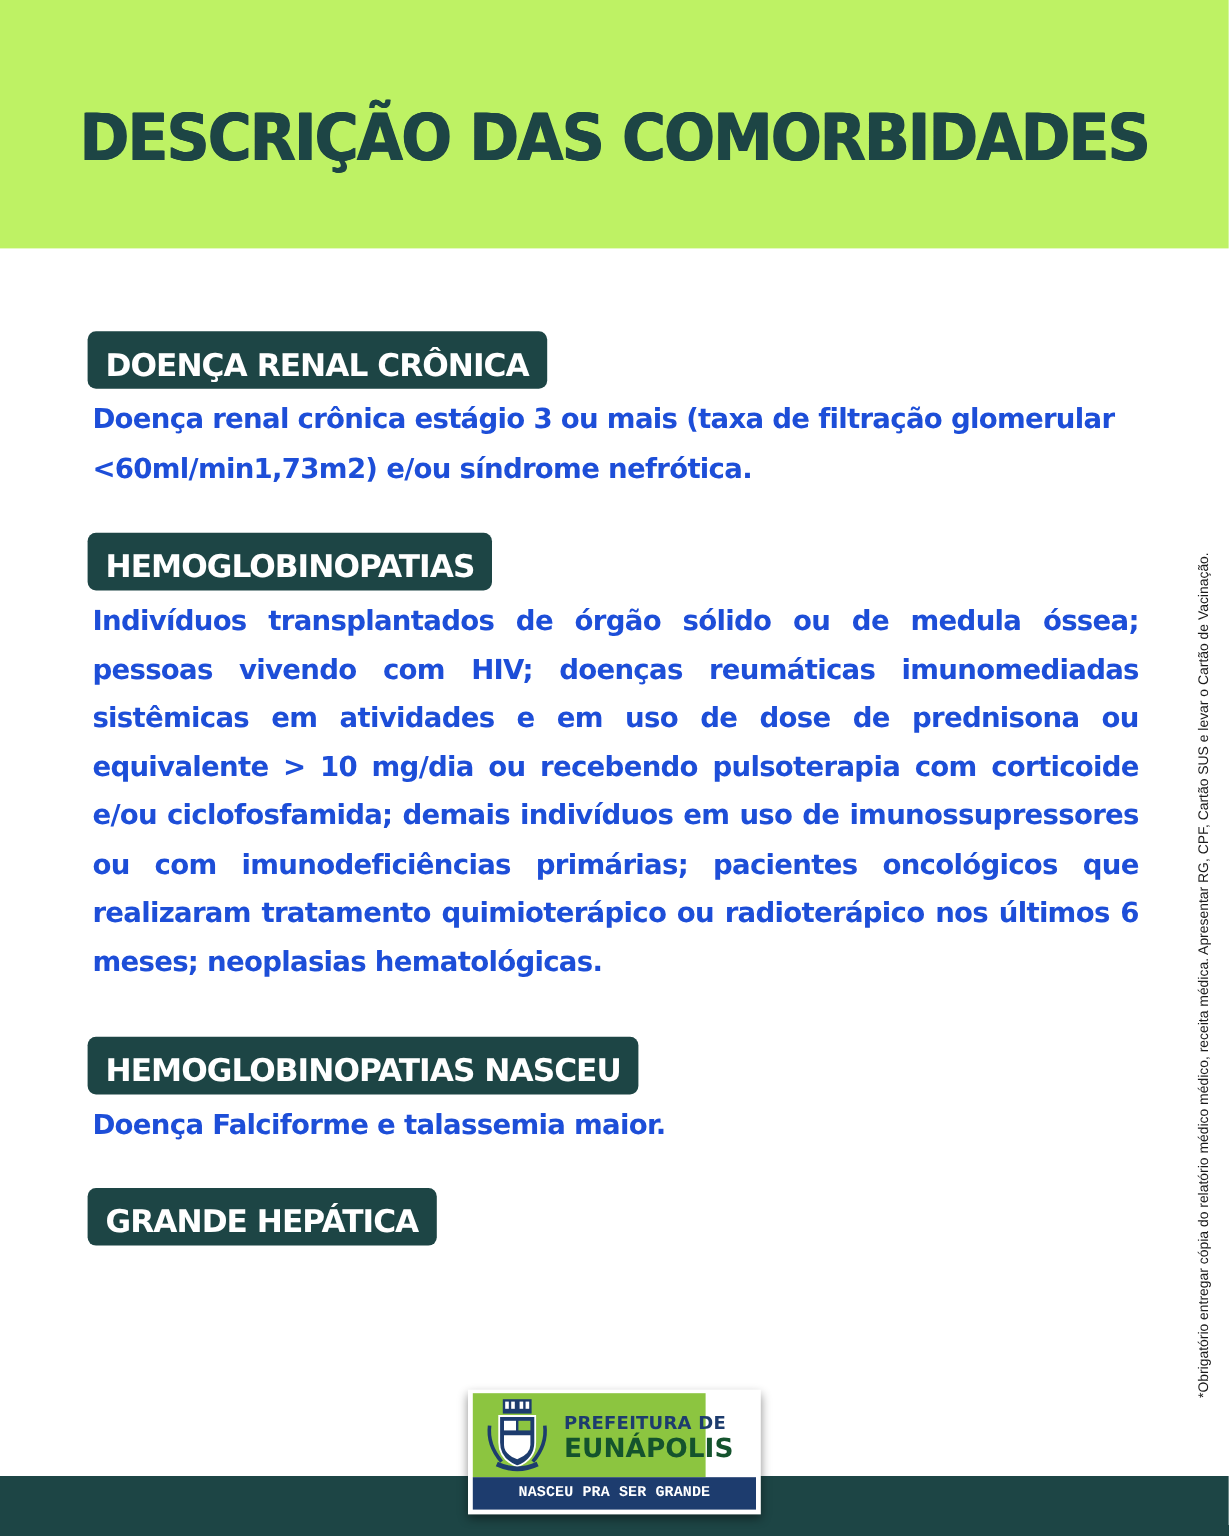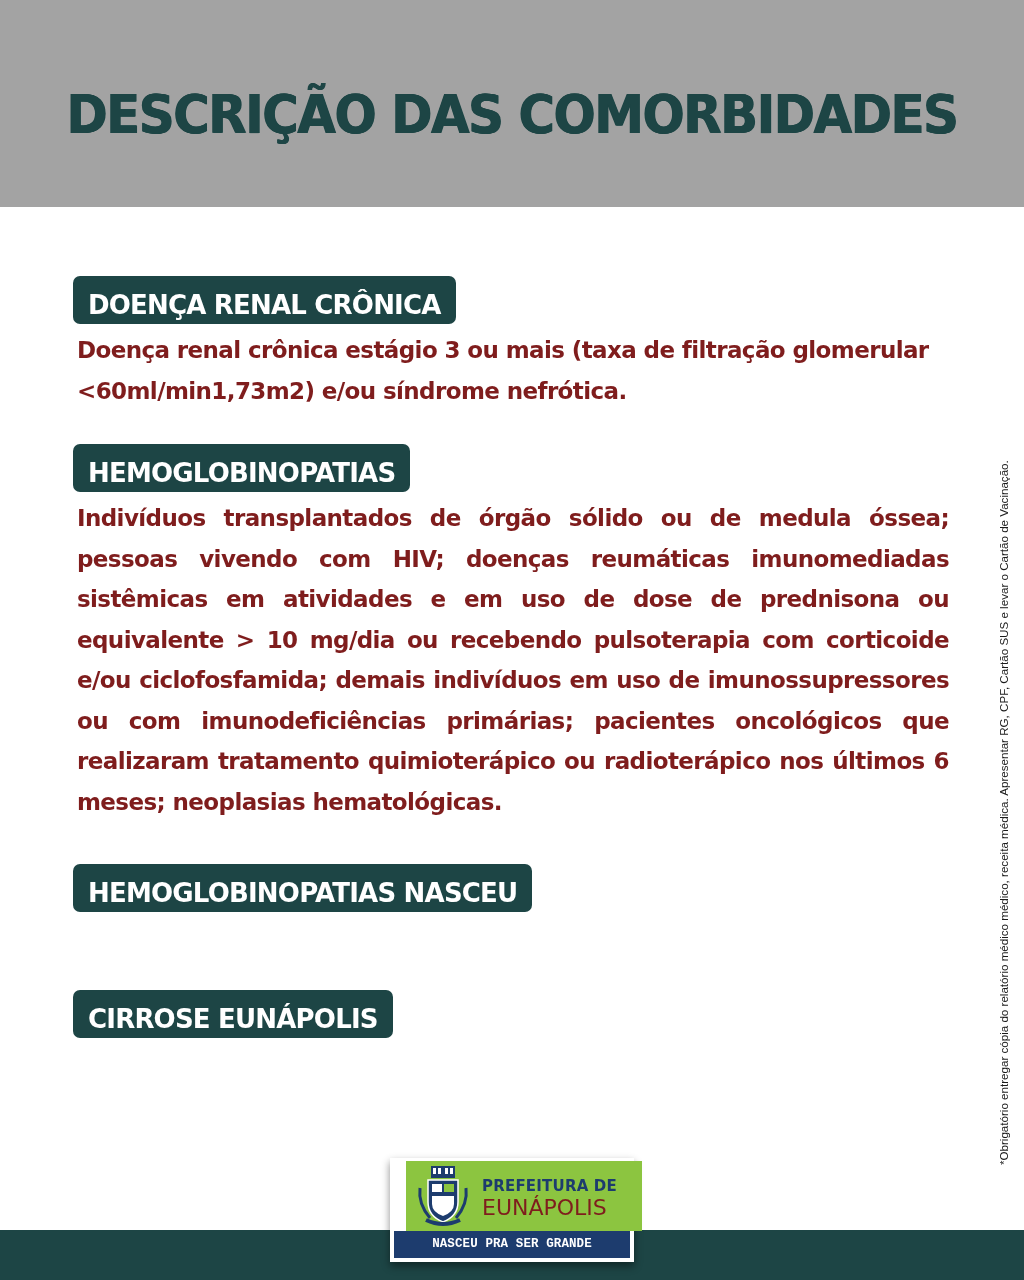--- a/index.html
+++ b/index.html
@@ -4,41 +4,41 @@
 <style>
   html, body { margin: 0; padding: 0; }
   body {
     width: 1024px; height: 1280px; position: relative; overflow: hidden;
     background: #ffffff;
     font-family: "Liberation Sans", "DejaVu Sans", sans-serif;
     color: #1d4545;
   }
   .header-band {
     position: absolute; left: 0; top: 0; width: 1024px; height: 207px;
-    background: #a3a3a3;
+    background: #bef264;
   }
   .page-title {
     position: absolute; left: 0; top: 80px; width: 1024px; text-align: center;
     font-family: "DejaVu Sans", sans-serif;
     font-weight: 900; font-size: 54px; letter-spacing: -1.5px;
     color: #1d4545; line-height: 70px;
     transform: scaleX(0.92);
     text-shadow: 0.6px 0 0 #1d4545, -0.6px 0 0 #1d4545;
   }
   .section { position: absolute; left: 73px; width: 876px; }
   .badge {
     display: inline-block; background: #1d4545; color: #ffffff;
     border-radius: 7px; padding: 0 15px;
     font-family: "DejaVu Sans", sans-serif; font-weight: bold;
     font-size: 26px; height: 48px; line-height: 58px; letter-spacing: -0.8px;
   }
   .desc {
     margin-top: 6px; margin-left: 4px;
     font-family: "DejaVu Sans", sans-serif; font-weight: bold;
-    font-size: 23px; line-height: 40.5px; color: #7f1d1d;
+    font-size: 23px; line-height: 40.5px; color: #1d4ed8;
     letter-spacing: -0.6px;
     text-align: justify;
   }
   .desc.left { text-align: left; }
   .side-note {
     position: absolute; left: 990px; top: 290px; width: 30px; height: 875px;
   }
   .side-note span {
     position: absolute; left: 0; top: 875px;
     transform-origin: 0 0; transform: rotate(-90deg);
@@ -48,33 +48,33 @@
   }
   .footer-band {
     position: absolute; left: 0; top: 1230px; width: 1024px; height: 50px;
     background: #1d4545;
   }
   .logo {
     position: absolute; left: 390px; top: 1158px; width: 244px; height: 104px;
     background: #ffffff; box-shadow: 0 4px 8px rgba(0,0,0,0.45);
   }
   .logo-top {
-    position: absolute; left: 16px; top: 3px; width: 236px; height: 70px;
+    position: absolute; left: 4px; top: 3px; width: 194px; height: 70px;
     background: #8cc540;
   }
   .crest { position: absolute; left: 8px; top: 3px; width: 58px; height: 64px; }
   .logo-line1 {
     position: absolute; left: 76px; top: 16px;
     font-family: "DejaVu Sans", sans-serif; font-weight: bold;
     font-size: 15px; color: #1d3c6e; letter-spacing: 0.2px; white-space: nowrap;
   }
   .logo-line2 {
     position: absolute; left: 76px; top: 34px;
-    font-family: "DejaVu Sans", sans-serif; font-weight: 400;
-    font-size: 22px; color: #7f1d1d; letter-spacing: 0px; white-space: nowrap;
+    font-family: "DejaVu Sans", sans-serif; font-weight: 700;
+    font-size: 22px; color: #14532d; letter-spacing: 0px; white-space: nowrap;
   }
   .logo-bottom {
     position: absolute; left: 4px; top: 73px; width: 236px; height: 27px;
     background: #1d3c6e; color: #ffffff; text-align: center;
     font-family: Liberation Mono, monospace; font-weight: bold;
     font-size: 12.5px; line-height: 27px; letter-spacing: 0.1px;
   }
 </style>
 </head>
 <body>
@@ -88,24 +88,25 @@
   <div class="desc left">Doença renal crônica estágio 3 ou mais (taxa de filtração glomerular &lt;60ml/min1,73m2) e/ou síndrome nefrótica.</div>
 </div>
 
 <div class="section" style="top:444px;">
   <div class="badge">HEMOGLOBINOPATIAS</div>
   <div class="desc">Indivíduos transplantados de órgão sólido ou de medula óssea; pessoas vivendo com HIV; doenças reumáticas imunomediadas sistêmicas em atividades e em uso de dose de prednisona ou equivalente &gt; 10 mg/dia ou recebendo pulsoterapia com corticoide e/ou ciclofosfamida; demais indivíduos em uso de imunossupressores ou com imunodeficiências primárias; pacientes oncológicos que realizaram tratamento quimioterápico ou radioterápico nos últimos 6 meses; neoplasias hematológicas.</div>
 </div>
 
 <div class="section" style="top:864px;">
   <div class="badge">HEMOGLOBINOPATIAS NASCEU</div>
+  <div class="desc left">Doença Falciforme e talassemia maior.</div>
 </div>
 
 <div class="section" style="top:990px;">
-  <div class="badge">CIRROSE EUNÁPOLIS</div>
+  <div class="badge">GRANDE HEPÁTICA</div>
 </div>
 
 <div class="side-note">
   <span>*Obrigatório entregar cópia do relatório médico médico, receita médica. Apresentar RG, CPF, Cartão SUS e levar o Cartão de Vacinação.</span>
 </div>
 
 <div class="footer-band"></div>
 
 <div class="logo">
   <div class="logo-top">

